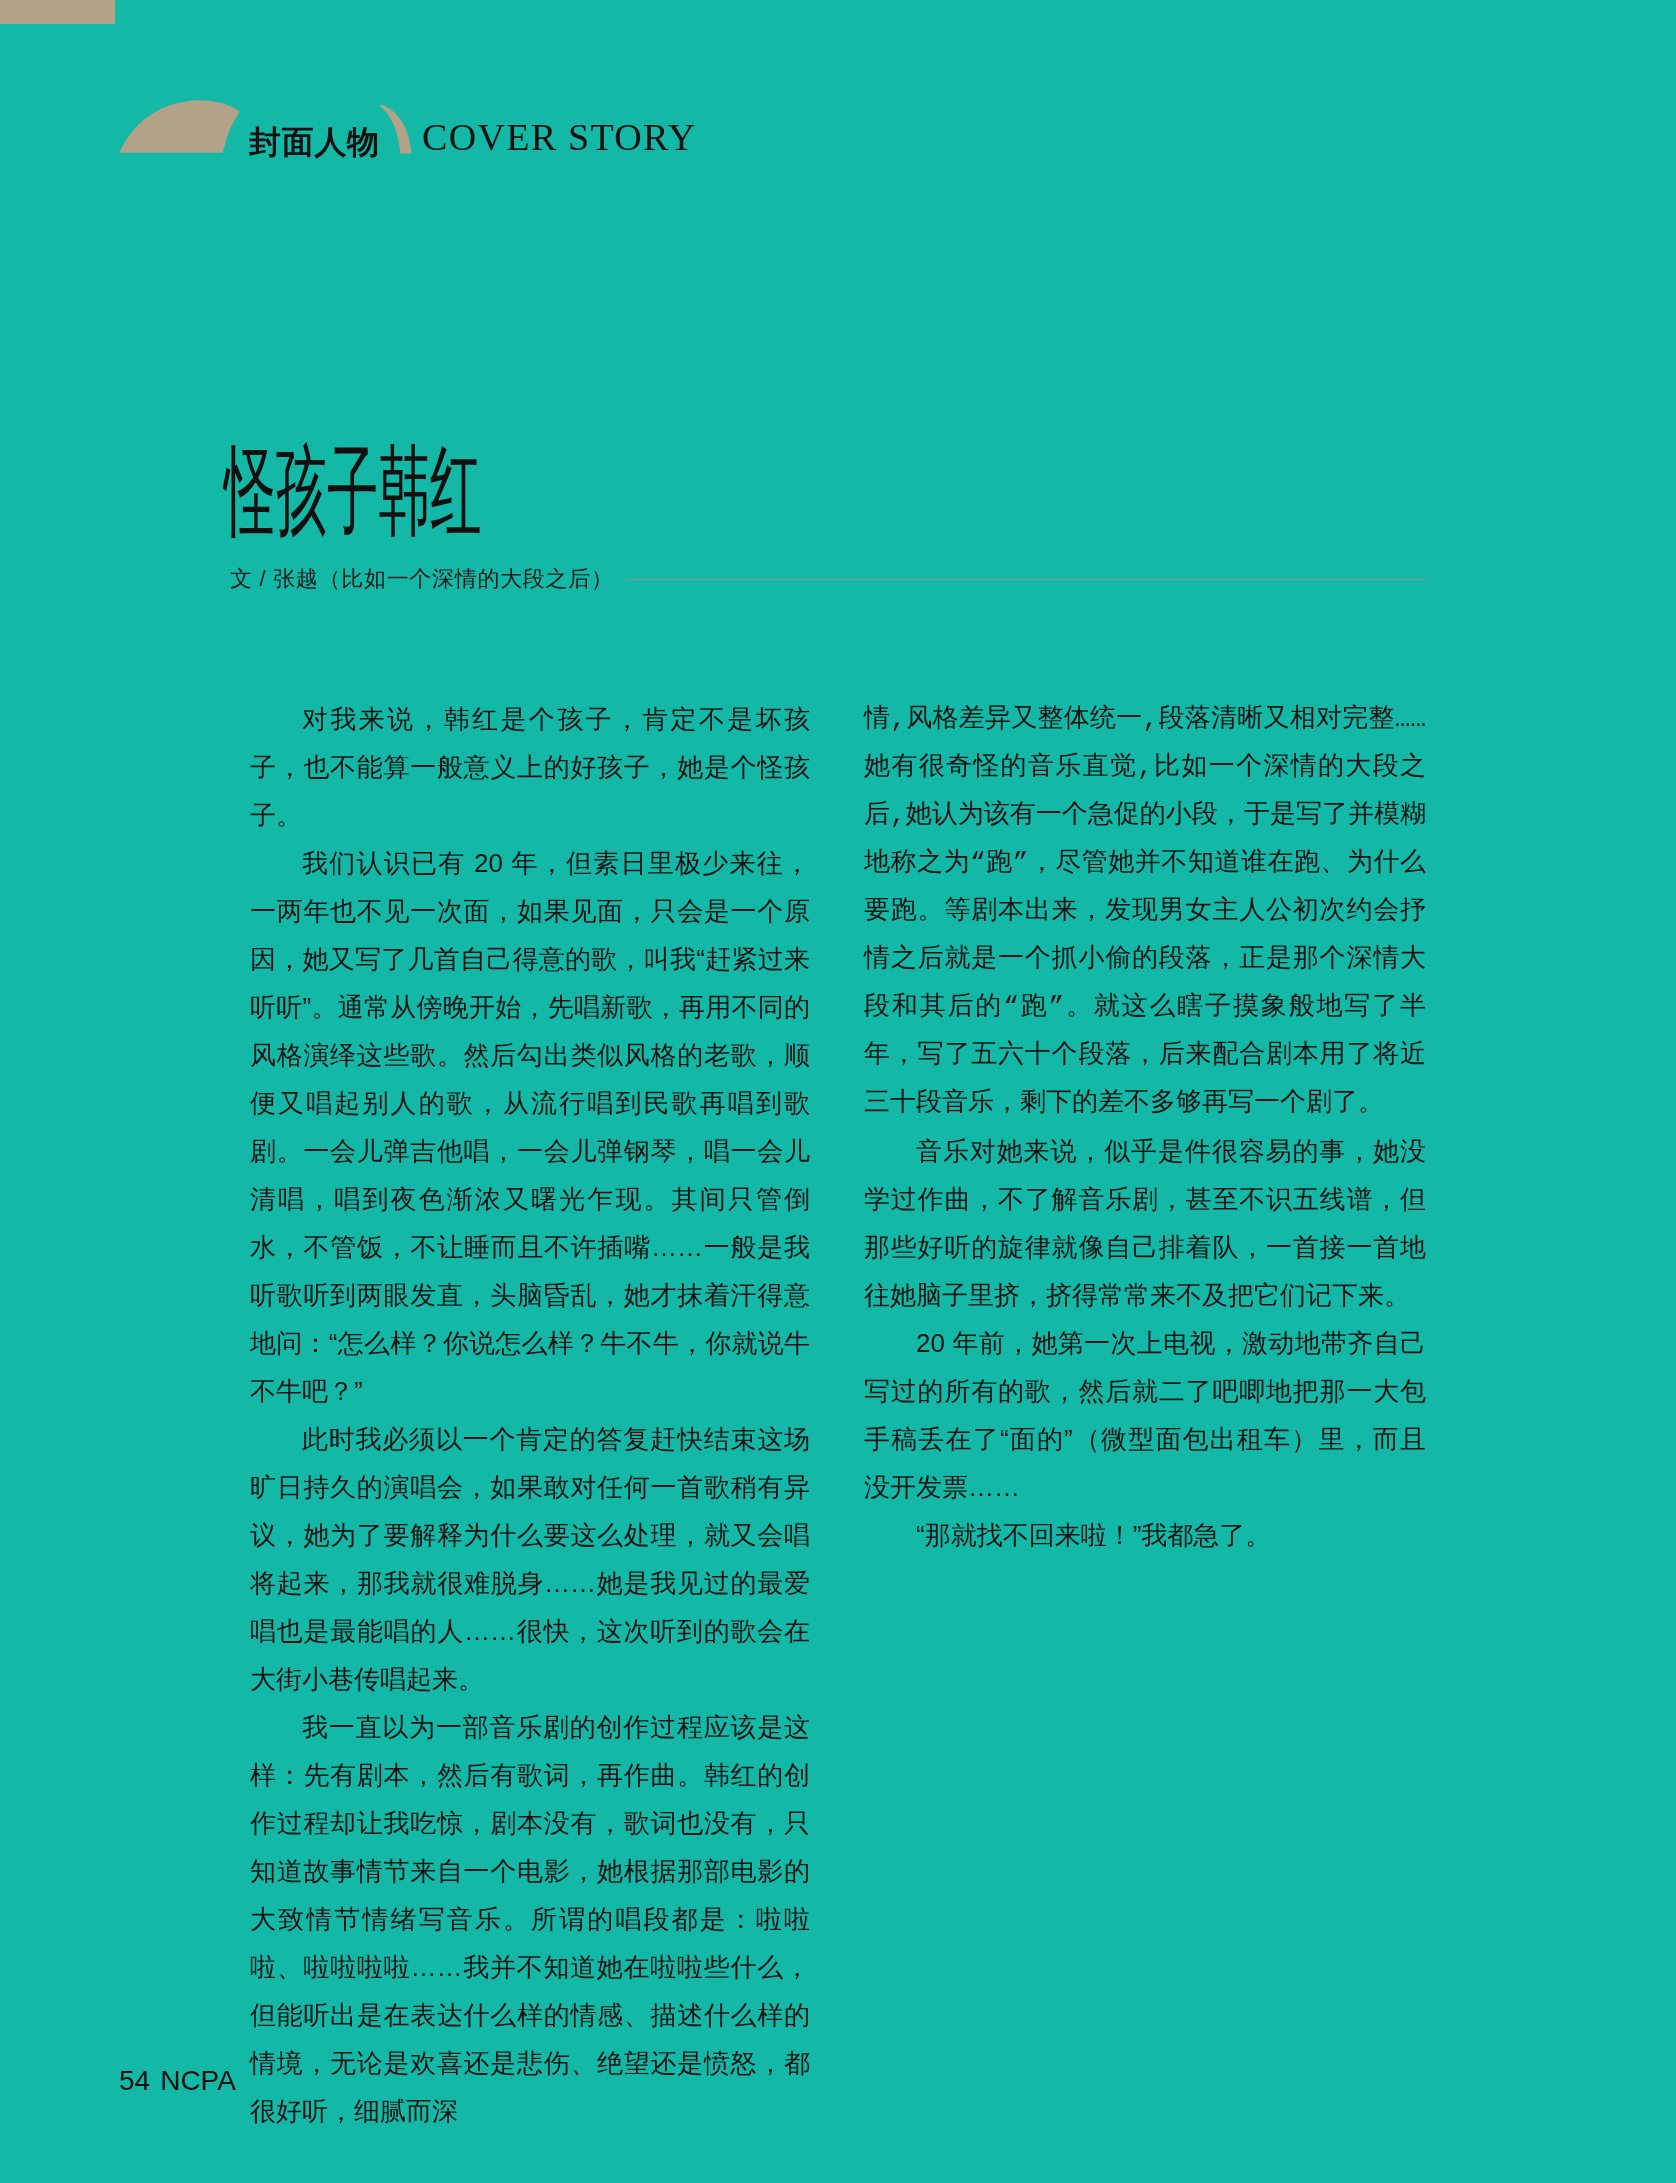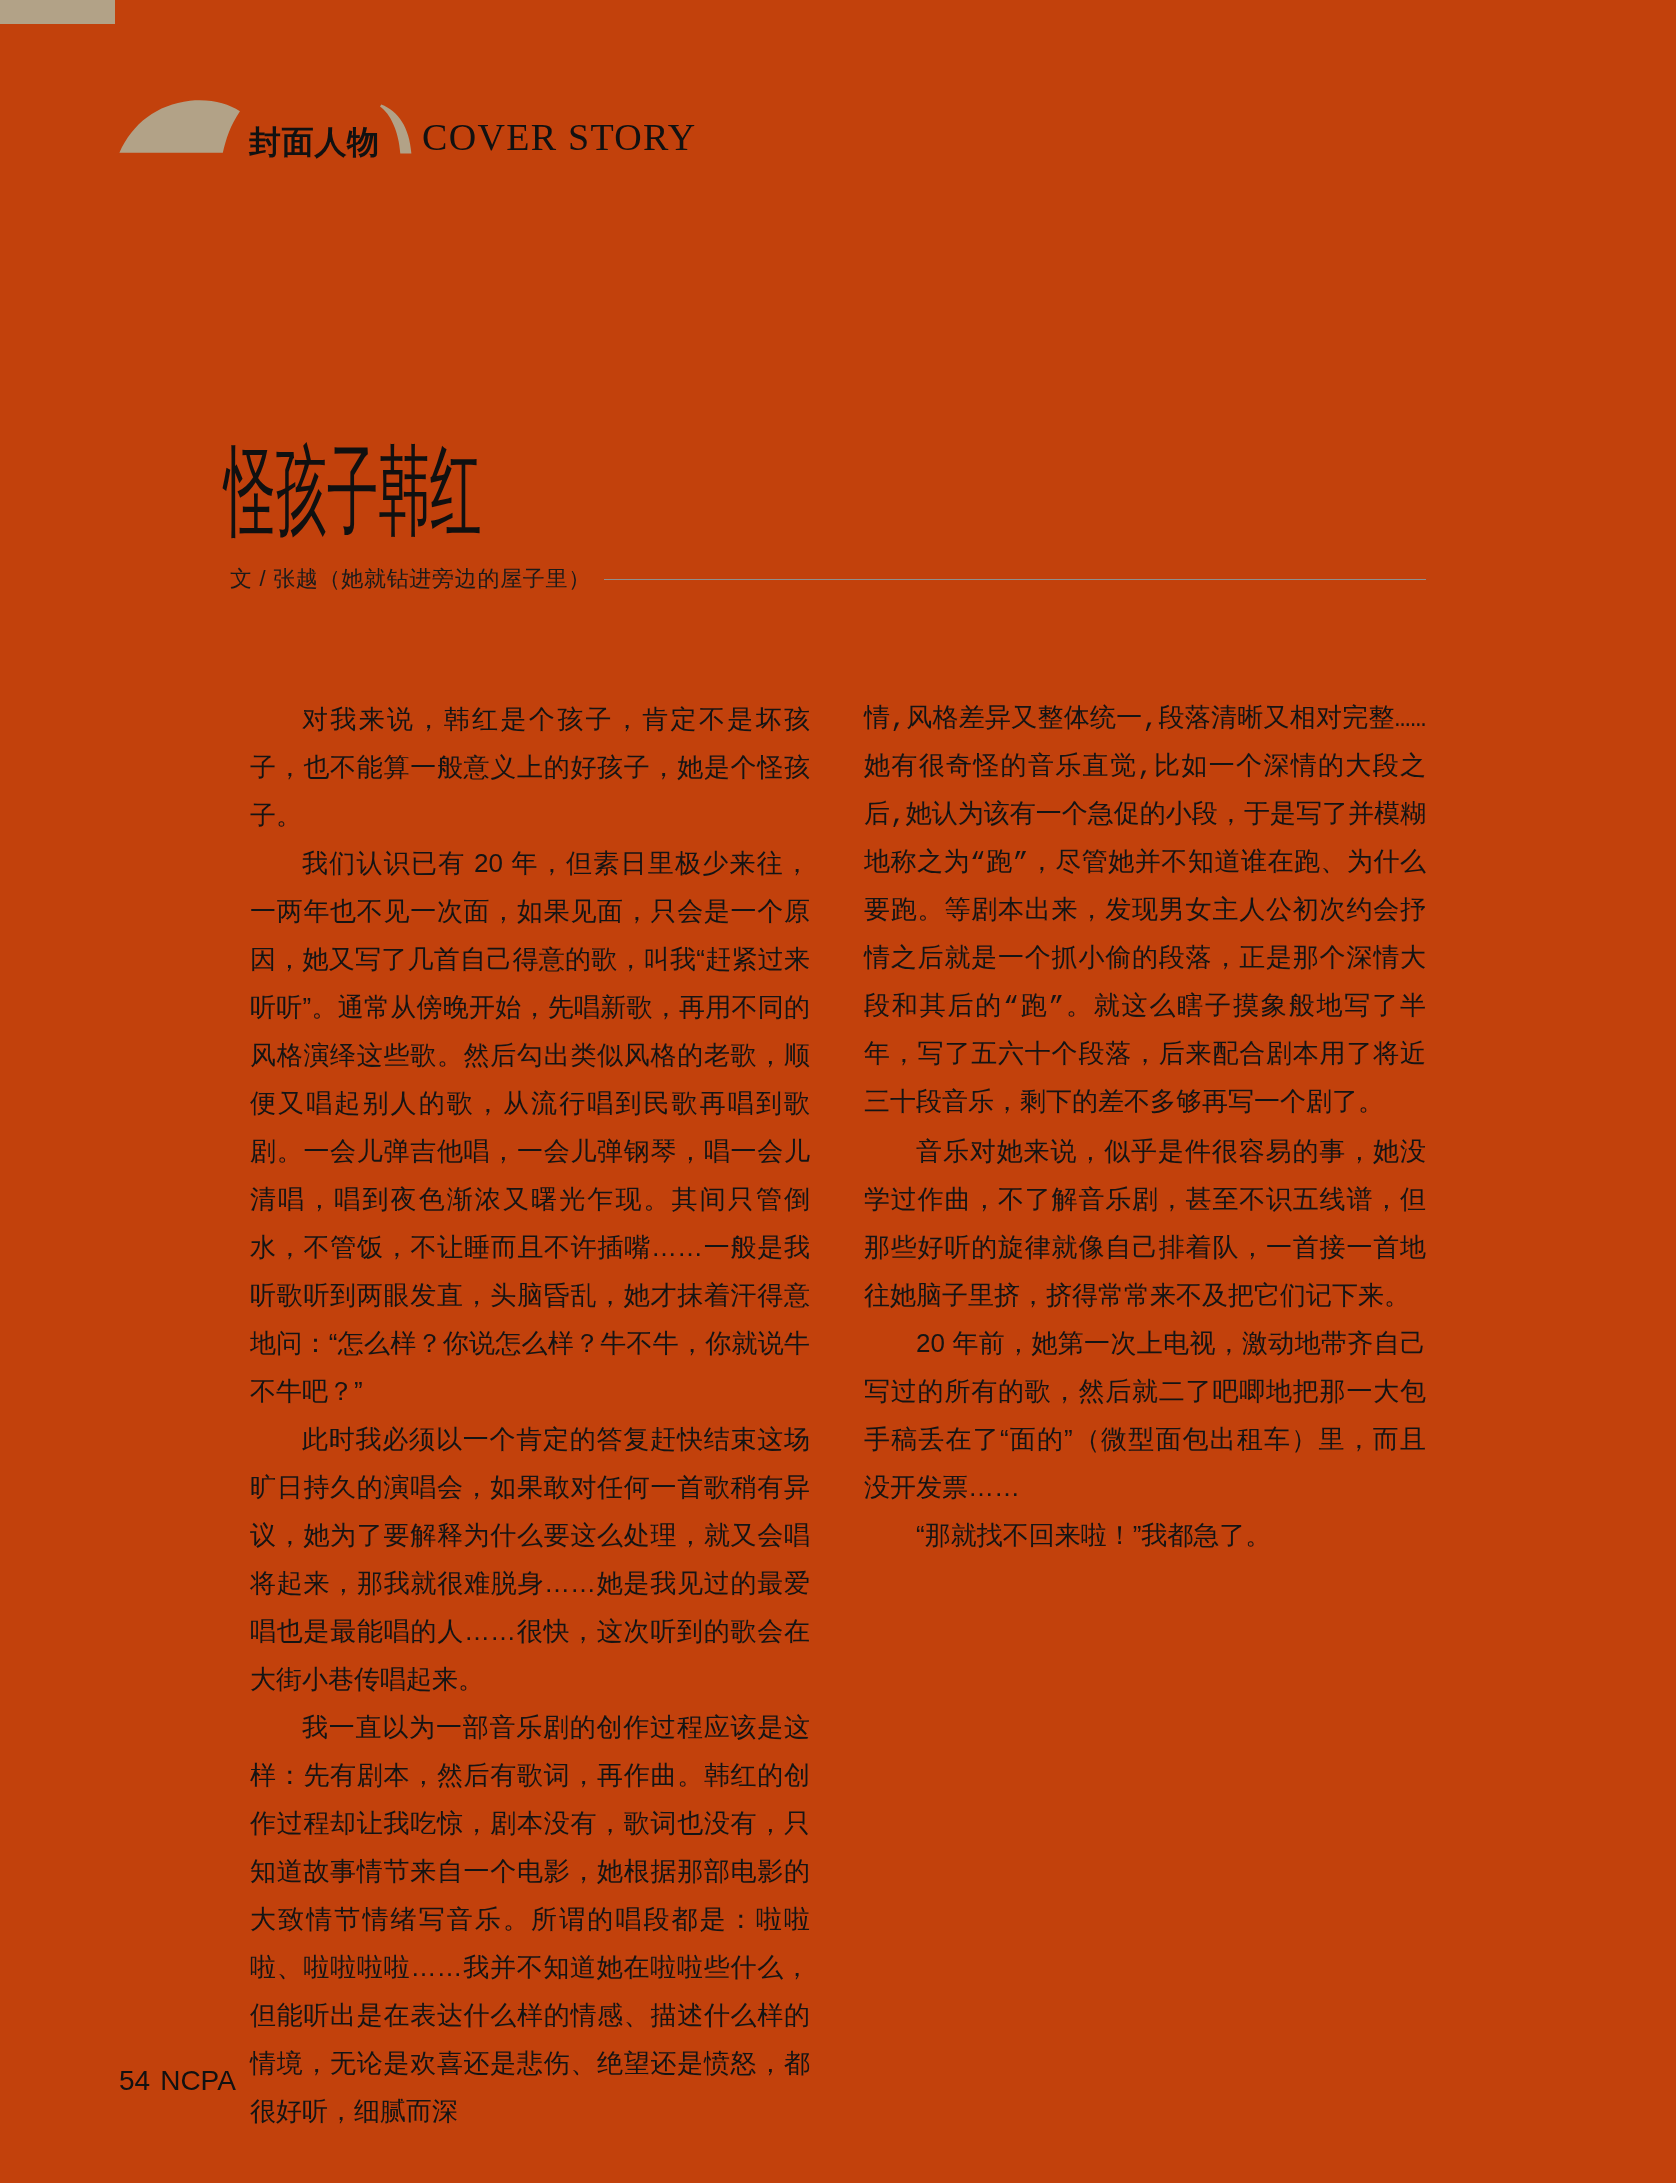--- a/index.html
+++ b/index.html
@@ -6,21 +6,21 @@
     margin: 0;
     padding: 0;
     background: #ffffff;
     color: #1a1a1a;
     font-family: "Liberation Sans", "DejaVu Sans", sans-serif;
   }
   .page {
     position: relative;
     width: 1676px;
     height: 2183px;
-    background: #c2410c;
+    background: #14b8a6;
     overflow: hidden;
   }
 
   
   .accent-bar {
     position: absolute;
     left: 0; top: 196;
     width: 115px; height: 24.4px;
     background: #b2a287;
   }
@@ -141,21 +141,21 @@
 
   <svg class="swoosh-graphic" viewBox="0 0 52 75" aria-hidden="true">
     <path d="M 2 0 C 28 10, 45 35, 48 75 L 31 75 C 29 42, 16 14, 0 3 Z" fill="#b2a287"></path>
   </svg>
 
   <div class="section-title-en">COVER STORY</div>
 
   <h1 class="article-title">怪孩子韩红</h1>
 
   <div class="byline-row">
-    <span class="byline-text">文 / 张越（她就钻进旁边的屋子里）</span>
+    <span class="byline-text">文 / 张越（比如一个深情的大段之后）</span>
     <span class="byline-rule"></span>
   </div>
 
   <div class="columns">
     <div class="col col-left">
       <p>对我来说，韩红是个孩子，肯定不是坏孩子，也不能算一般意义上的好孩子，她是个怪孩子。</p>
       <p>我们认识已有 20 年，但素日里极少来往，一两年也不见一次面，如果见面，只会是一个原因，她又写了几首自己得意的歌，叫我“赶紧过来听听”。通常从傍晚开始，先唱新歌，再用不同的风格演绎这些歌。然后勾出类似风格的老歌，顺便又唱起别人的歌，从流行唱到民歌再唱到歌剧。一会儿弹吉他唱，一会儿弹钢琴，唱一会儿清唱，唱到夜色渐浓又曙光乍现。其间只管倒水，不管饭，不让睡而且不许插嘴……一般是我听歌听到两眼发直，头脑昏乱，她才抹着汗得意地问：“怎么样？你说怎么样？牛不牛，你就说牛不牛吧？”</p>
       <p>此时我必须以一个肯定的答复赶快结束这场旷日持久的演唱会，如果敢对任何一首歌稍有异议，她为了要解释为什么要这么处理，就又会唱将起来，那我就很难脱身……她是我见过的最爱唱也是最能唱的人……很快，这次听到的歌会在大街小巷传唱起来。</p>
       <p>我一直以为一部音乐剧的创作过程应该是这样：先有剧本，然后有歌词，再作曲。韩红的创作过程却让我吃惊，剧本没有，歌词也没有，只知道故事情节来自一个电影，她根据那部电影的大致情节情绪写音乐。所谓的唱段都是：啦啦啦、啦啦啦啦……我并不知道她在啦啦些什么，但能听出是在表达什么样的情感、描述什么样的情境，无论是欢喜还是悲伤、绝望还是愤怒，都很好听，细腻而深</p>
     </div>

